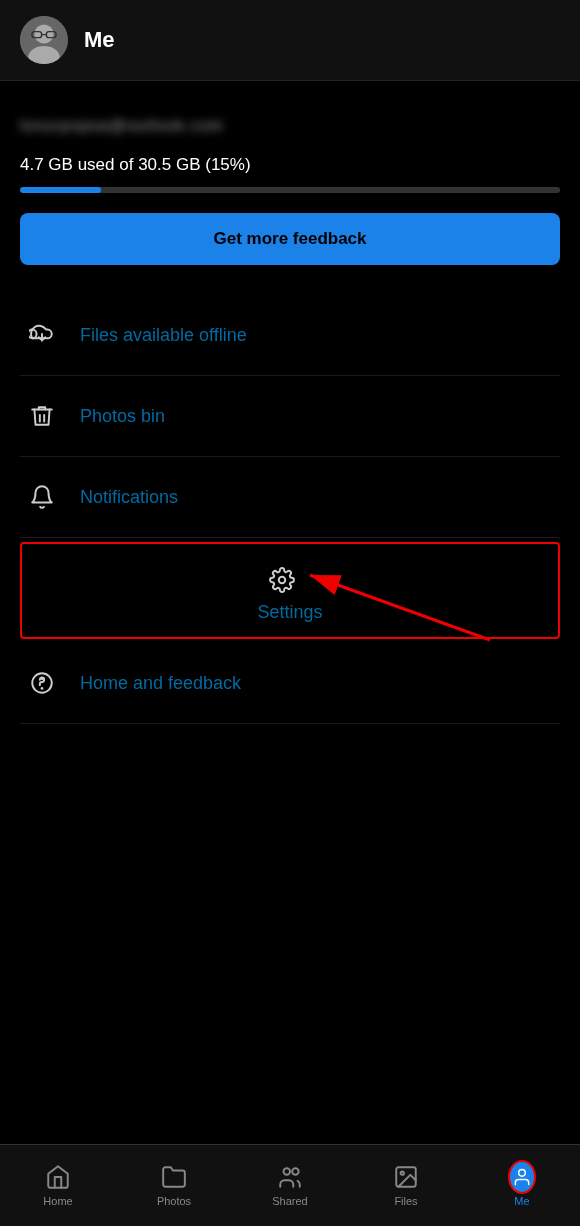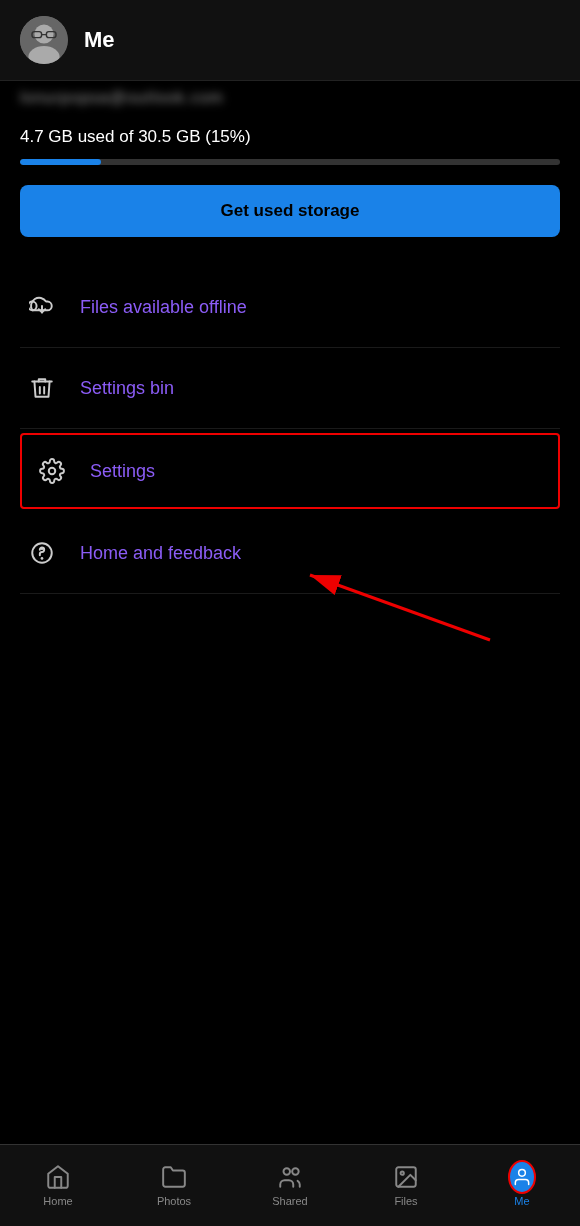--- a/index.html
+++ b/index.html
@@ -45,21 +45,21 @@
     }
 
     .header-title {
       font-size: 22px;
       font-weight: 600;
       color: #fff;
     }
 
     
     .content {
-      padding: 8px 20px 0 20px;
+      padding: 36px 20px 0 20px;
       border-radius: 30px;
     }
 
     .email-blurred {
       font-size: 16px;
       color: #999;
       margin-bottom: 20px;
       filter: blur(4px);
       user-select: none;
       letter-spacing: 1px;
@@ -112,20 +112,21 @@
       border-bottom: 1px solid #1a1a1a;
       cursor: pointer;
       position: relative;
     }
 
     .menu-item.settings-item {
       border: 2px solid #e00;
       border-radius: 4px;
       padding: 14px 8px;
       margin: 4px 0;
+      flex-direction: column;
     }
 
     .menu-icon {
       width: 44px;
       height: 44px;
       display: flex;
       align-items: center;
       justify-content: center;
       flex-shrink: 0;
       margin-right: 16px;
@@ -136,21 +137,21 @@
       height: 26px;
       stroke: #ccc;
       fill: none;
       stroke-width: 1.8;
       stroke-linecap: round;
       stroke-linejoin: round;
     }
 
     .menu-label {
       font-size: 18px;
-      color: #8b5cf6;
+      color: #0369a1;
       font-weight: 400;
     }
 
     
     .bottom-nav {
       position: fixed;
       bottom: 0;
       left: 0;
       width: 580px;
       height: 82px;
@@ -258,21 +259,21 @@
     
     <div class="email-blurred">lonurpopsa@outlook.com</div>
 
     
     <div class="storage-text">4.7 GB used of 30.5 GB (15%)</div>
     <div class="storage-bar-container">
       <div class="storage-bar-fill"></div>
     </div>
 
     
-    <button class="get-storage-btn">Get used storage</button>
+    <button class="get-storage-btn">Get more feedback</button>
 
     
     <ul class="menu-list">
 
       <li class="menu-item">
         <span class="menu-icon">
           <svg viewBox="0 0 24 24">
             <path d="M3 15a4 4 0 1 0 0-8 4 4 0 0 0 0 8z" stroke="#ccc"></path>
             <path d="M3 15h14a4 4 0 0 0 0-8H15.74A7 7 0 1 0 3 15z" stroke="#ccc"></path>
             <line x1="12" y1="11" x2="12" y2="17"></line>
@@ -285,23 +286,32 @@
       <li class="menu-item">
         <span class="menu-icon">
           <svg viewBox="0 0 24 24">
             <polyline points="3 6 5 6 21 6"></polyline>
             <path d="M19 6l-1 14H6L5 6"></path>
             <path d="M10 11v6"></path>
             <path d="M14 11v6"></path>
             <path d="M9 6V4h6v2"></path>
           </svg>
         </span>
-        <span class="menu-label">Settings bin</span>
+        <span class="menu-label">Photos bin</span>
       </li>
 
+      <li class="menu-item">
+        <span class="menu-icon">
+          <svg viewBox="0 0 24 24">
+            <path d="M18 8A6 6 0 0 0 6 8c0 7-3 9-3 9h18s-3-2-3-9"></path>
+            <path d="M13.73 21a2 2 0 0 1-3.46 0"></path>
+          </svg>
+        </span>
+        <span class="menu-label">Notifications</span>
+      </li>
 
       <li class="menu-item settings-item">
         <span class="menu-icon">
           <svg viewBox="0 0 24 24">
             <circle cx="12" cy="12" r="3"></circle>
             <path d="M19.4 15a1.65 1.65 0 0 0 .33 1.82l.06.06a2 2 0 0 1-2.83 2.83l-.06-.06a1.65 1.65 0 0 0-1.82-.33 1.65 1.65 0 0 0-1 1.51V21a2 2 0 0 1-4 0v-.09A1.65 1.65 0 0 0 9 19.4a1.65 1.65 0 0 0-1.82.33l-.06.06a2 2 0 0 1-2.83-2.83l.06-.06A1.65 1.65 0 0 0 4.68 15a1.65 1.65 0 0 0-1.51-1H3a2 2 0 0 1 0-4h.09A1.65 1.65 0 0 0 4.6 9a1.65 1.65 0 0 0-.33-1.82l-.06-.06a2 2 0 0 1 2.83-2.83l.06.06A1.65 1.65 0 0 0 9 4.68a1.65 1.65 0 0 0 1-1.51V3a2 2 0 0 1 4 0v.09a1.65 1.65 0 0 0 1 1.51 1.65 1.65 0 0 0 1.82-.33l.06-.06a2 2 0 0 1 2.83 2.83l-.06.06A1.65 1.65 0 0 0 19.4 9a1.65 1.65 0 0 0 1.51 1H21a2 2 0 0 1 0 4h-.09a1.65 1.65 0 0 0-1.51 1z"></path>
           </svg>
         </span>
         <span class="menu-label">Settings</span>
       </li>

